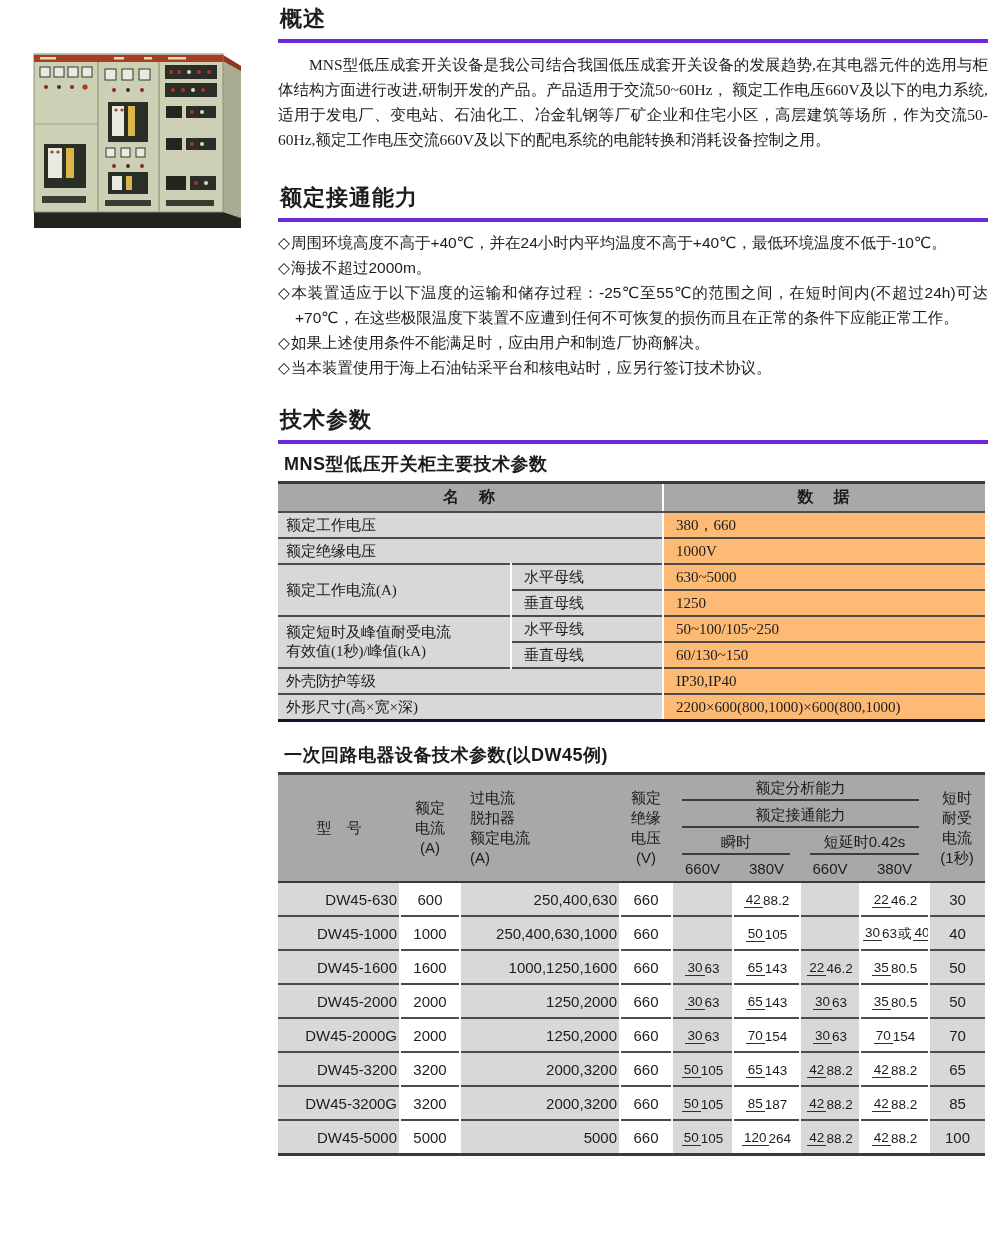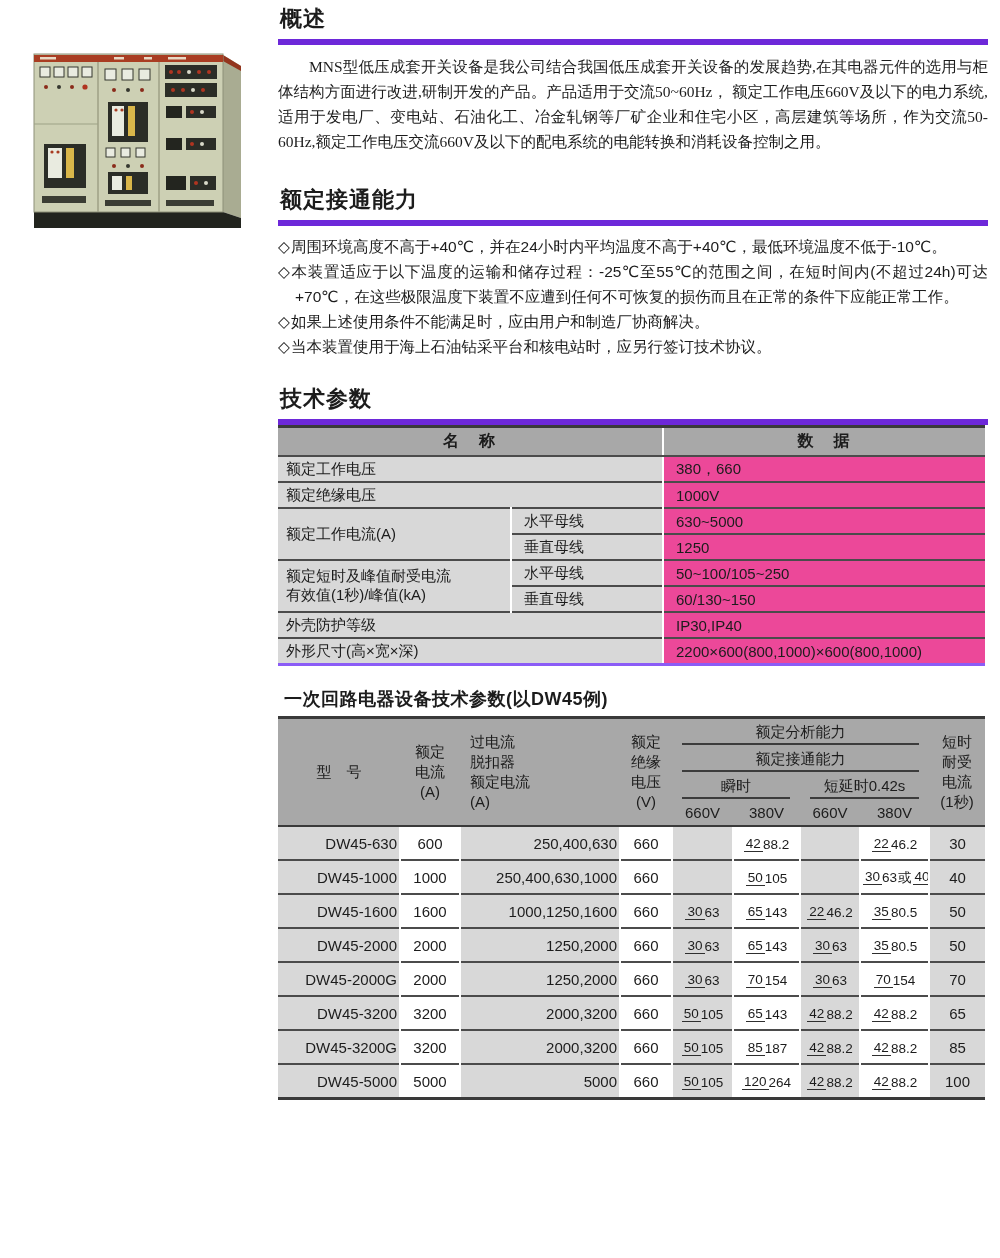--- a/index.html
+++ b/index.html
@@ -2,42 +2,42 @@
 <html><head>
 <meta charset="utf-8">
 <style>
   html,body{margin:0;padding:0;background:#ffffff;}
   .page{position:relative;width:1000px;height:1258px;background:#fff;overflow:hidden;
         font-family:"Liberation Sans","DejaVu Sans",sans-serif;color:#1c1c1c;}
   .photo{position:absolute;left:26px;top:40px;width:224px;height:200px;}
   .content{position:absolute;left:278px;top:4px;width:710px;}
 
   h1.sec{font-size:22px;font-weight:700;margin:0;padding:0 0 5px 2px;line-height:30px;
-         border-bottom:6px solid #6d28d9;letter-spacing:1px;}
+         border-bottom:4px solid #6d28d9;letter-spacing:1px;}
   .sec-env{margin-top:31px;}
   .sec-tech{margin-top:25px;}
   p.para{margin:9px 0 0 0;font-size:15.5px;line-height:25px;text-align:justify;text-indent:2em;font-family:Liberation Serif, serif;}
   .bullets{margin-top:8px;}
   .bullet{font-size:15.5px;line-height:25px;text-align:justify;padding-left:17px;text-indent:-17px;}
   .bullet .dia{margin-right:1px;}
 
   h2.cap{font-size:18px;font-weight:600;margin:8px 0 5px 0;padding-left:6px;letter-spacing:0.5px;}
   h2.cap2{margin-top:21px;}
 
   table{border-collapse:collapse;width:707px;table-layout:fixed;}
   td,th{overflow:hidden;}
 
   
-  #t1{border-top:3px solid #3a3a3a;border-bottom:3px solid #8b5cf6;}
+  #t1{border-top:3px solid #3a3a3a;border-bottom:3px solid #0f172a;font-family:Liberation Serif, serif;}
   #t1 th{background:#a8a8a8;font-size:16px;font-weight:600;height:25px;letter-spacing:2px;}
   #t1 td{border-top:2px solid #4b4b4b;font-size:15px;height:22px;padding:1px 8px;}
   #t1 thead th{border-bottom:2px solid #4b4b4b;}
   #t1 td.name{background:#d8d8d8;border-right:2px solid #fff;}
   #t1 td.sub{background:#d8d8d8;border-right:2px solid #fff;padding-left:12px;}
-  #t1 td.data{background:#ec4899;padding-left:12px;}
+  #t1 td.data{background:#fdba74;padding-left:12px;}
   #t1 th.hdata{border-left:2px solid #fff;}
 
   
   #t2{border-top:3px solid #3a3a3a;border-bottom:3px solid #3a3a3a;}
   #t2 th{background:#a8a8a8;font-weight:400;font-size:15px;white-space:pre-line;
          vertical-align:middle;line-height:20px;padding:2px 2px;}
   #t2 thead tr:nth-child(1) th{height:24px;}
   #t2 thead tr:nth-child(2) th{height:22px;}
   #t2 thead tr:nth-child(3) th{height:22px;}
   #t2 thead tr:nth-child(4) th{height:20px;}
@@ -158,29 +158,31 @@
 
     <section>
       <h1 class="sec">概述</h1>
       <p class="para">MNS型低压成套开关设备是我公司结合我国低压成套开关设备的发展趋势,在其电器元件的选用与柜体结构方面进行改进,研制开发的产品。产品适用于交流50~60Hz， 额定工作电压660V及以下的电力系统,适用于发电厂、变电站、石油化工、冶金轧钢等厂矿企业和住宅小区，高层建筑等场所，作为交流50-60Hz,额定工作电压交流660V及以下的配电系统的电能转换和消耗设备控制之用。</p>
     </section>
 
     <section class="sec-env">
       <h1 class="sec">额定接通能力</h1>
       <div class="bullets" id="env-list">
           <div class="bullet"><span class="dia">◇</span>周围环境高度不高于+40℃，并在24小时内平均温度不高于+40℃，最低环境温度不低于-10℃。</div>
+          <div class="bullet"><span class="dia">◇</span>海拔不超过2000m。</div>
           <div class="bullet"><span class="dia">◇</span>本装置适应于以下温度的运输和储存过程：-25℃至55℃的范围之间，在短时间内(不超过24h)可达+70℃，在这些极限温度下装置不应遭到任何不可恢复的损伤而且在正常的条件下应能正常工作。</div>
           <div class="bullet"><span class="dia">◇</span>如果上述使用条件不能满足时，应由用户和制造厂协商解决。</div>
           <div class="bullet"><span class="dia">◇</span>当本装置使用于海上石油钻采平台和核电站时，应另行签订技术协议。</div>
         </div>
     </section>
 
     <section class="sec-tech">
       <h1 class="sec">技术参数</h1>
 
+      <h2 class="cap">MNS型低压开关柜主要技术参数</h2>
       <table id="t1">
         <colgroup>
             <col style="width:233px">
             <col style="width:152px">
             <col style="width:322px">
           </colgroup>
         <thead>
             <tr>
               <th colspan="2">名　称</th>
               <th class="hdata">数　据</th>

